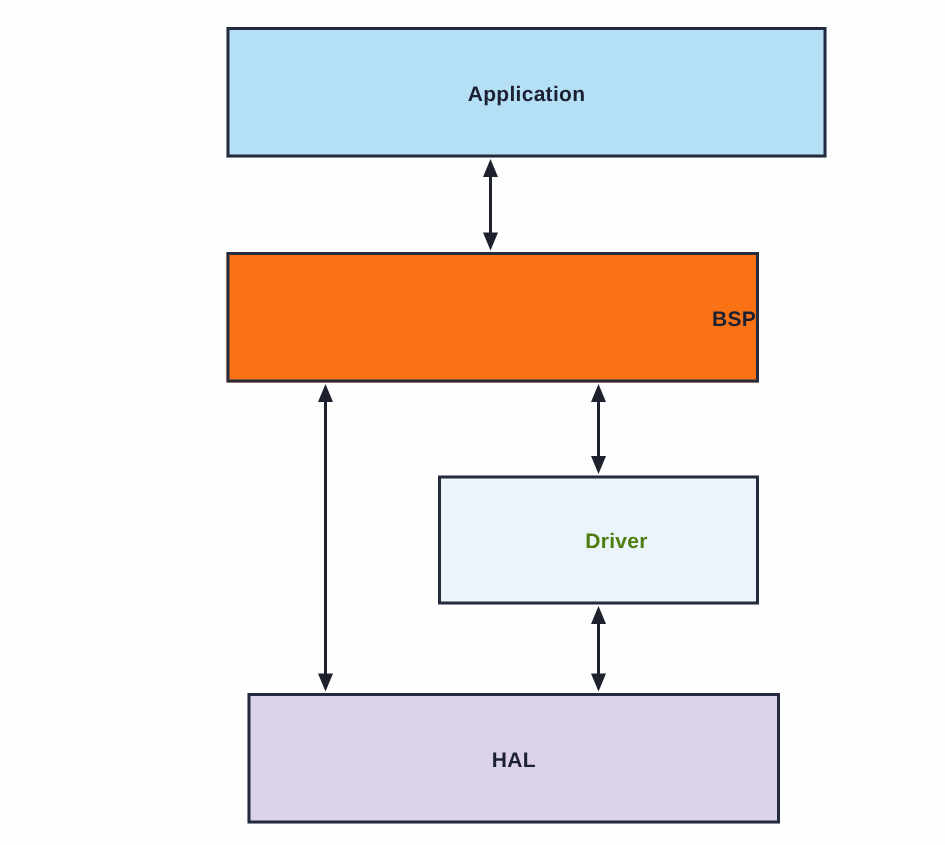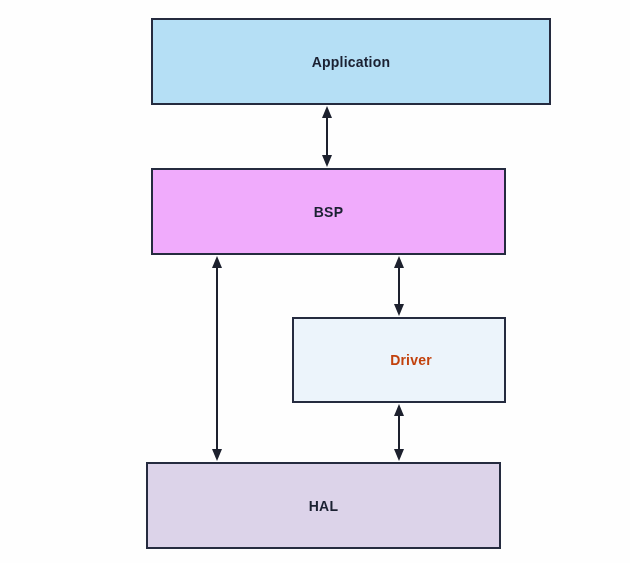--- a/index.html
+++ b/index.html
@@ -25,45 +25,45 @@
   }
   .node-label {
     font-size: 14px;
     font-weight: 700;
     letter-spacing: 0.2px;
     color: #1b2132;
   }
   #node-application { left: 151px; top: 18px;  width: 400px; height: 87px; }
   #node-bsp         { left: 151px; top: 168px; width: 355px; height: 87px; }
   #node-driver      { left: 292px; top: 317px; width: 214px; height: 86px; }
-  #node-hal         { left: 146px; top: 462px; width: 355px; height: 87px; }
+  #node-hal         { left: 165px; top: 462px; width: 355px; height: 87px; }
   .arrow {
     position: absolute;
     display: block;
   }
   #arrow-app-bsp     { left: 320px; top: 105px; }
   #arrow-bsp-hal     { left: 210px; top: 255px; }
   #arrow-bsp-driver  { left: 392px; top: 255px; }
   #arrow-driver-hal  { left: 392px; top: 403px; }
 </style>
 </head>
 <body>
 
 <div class="diagram" style="background: rgb(254, 254, 254);">
 
   <div class="node" id="node-application" style="background: rgb(181, 223, 245); border-color: rgb(37, 43, 63);">
     <span class="node-label" style="color: rgb(27, 33, 50);">Application</span>
   </div>
 
-  <div class="node" id="node-bsp" style="background: #f0abfc; border-color: rgb(37, 43, 63);">
+  <div class="node" id="node-bsp" style="background: #f97316; border-color: rgb(37, 43, 63); justify-content: flex-end;">
     <span class="node-label" style="color: rgb(27, 33, 50);">BSP</span>
   </div>
 
   <div class="node" id="node-driver" style="background: rgb(236, 244, 251); border-color: rgb(37, 43, 63);">
-    <span class="node-label" style="color: #c2410c; margin-left: 24px;">Driver</span>
+    <span class="node-label" style="color: #4d7c0f; margin-left: 24px;">Driver</span>
   </div>
 
   <div class="node" id="node-hal" style="background: rgb(220, 211, 233); border-color: rgb(37, 43, 63);">
     <span class="node-label" style="color: rgb(27, 33, 50);">HAL</span>
   </div>
 
   <svg class="arrow" id="arrow-app-bsp" width="14" height="63" viewBox="0 0 14 63" style="color: rgb(29, 33, 46);">
     <line x1="7" y1="11" x2="7" y2="52" stroke="currentColor" stroke-width="2"></line>
     <polygon points="7,1 2,13 12,13" fill="currentColor"></polygon>
     <polygon points="7,62 2,50 12,50" fill="currentColor"></polygon>

